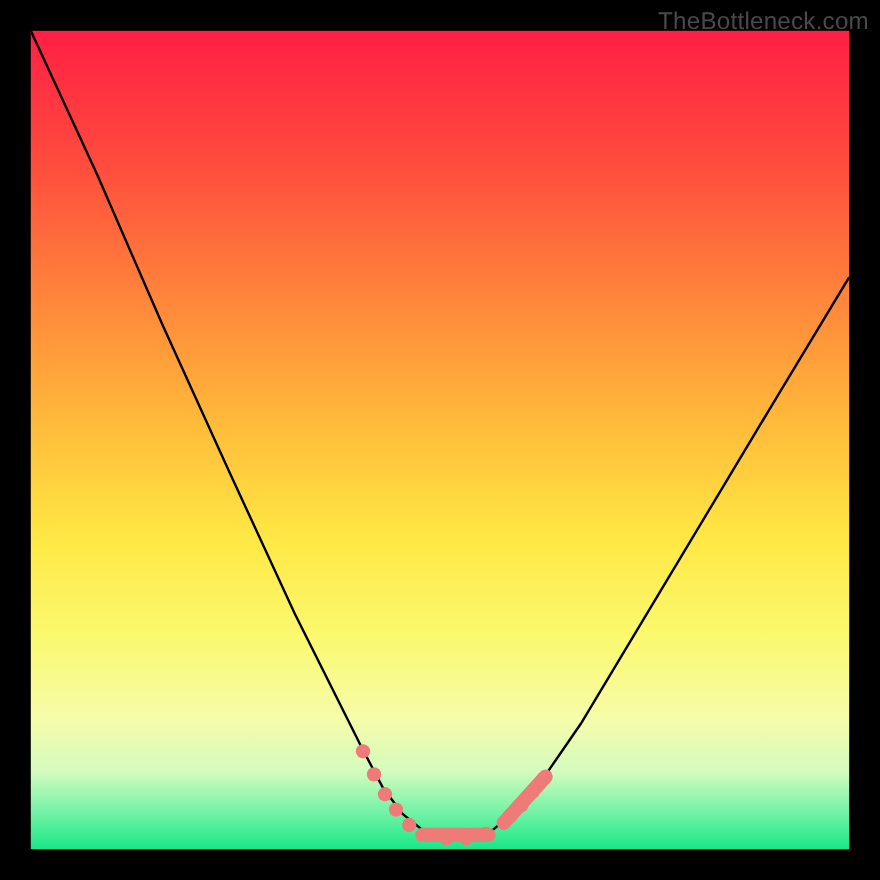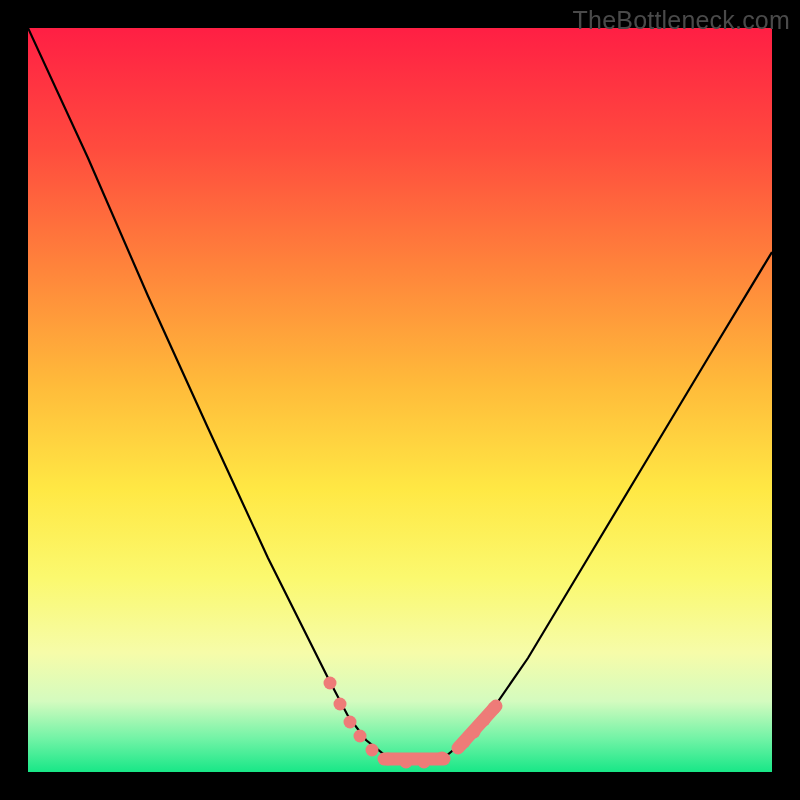--- a/index.html
+++ b/index.html
@@ -27,21 +27,21 @@
     #f6fca9 84%,
     #d4fbbf 90.5%,
     #72f3a6 95.5%,
     #18e787 100%);
 }
 .watermark {
   position: absolute;
   top: 6px;
   right: 10px;
   color: #4a4a4a;
-  font-size: 25px;
+  font-size: 22px;
   font-weight: 400;
   letter-spacing: 0.2px;
 }
 svg.curve {
   position: absolute;
   left: 0;
   top: 0;
 }
 </style>
 </head>

